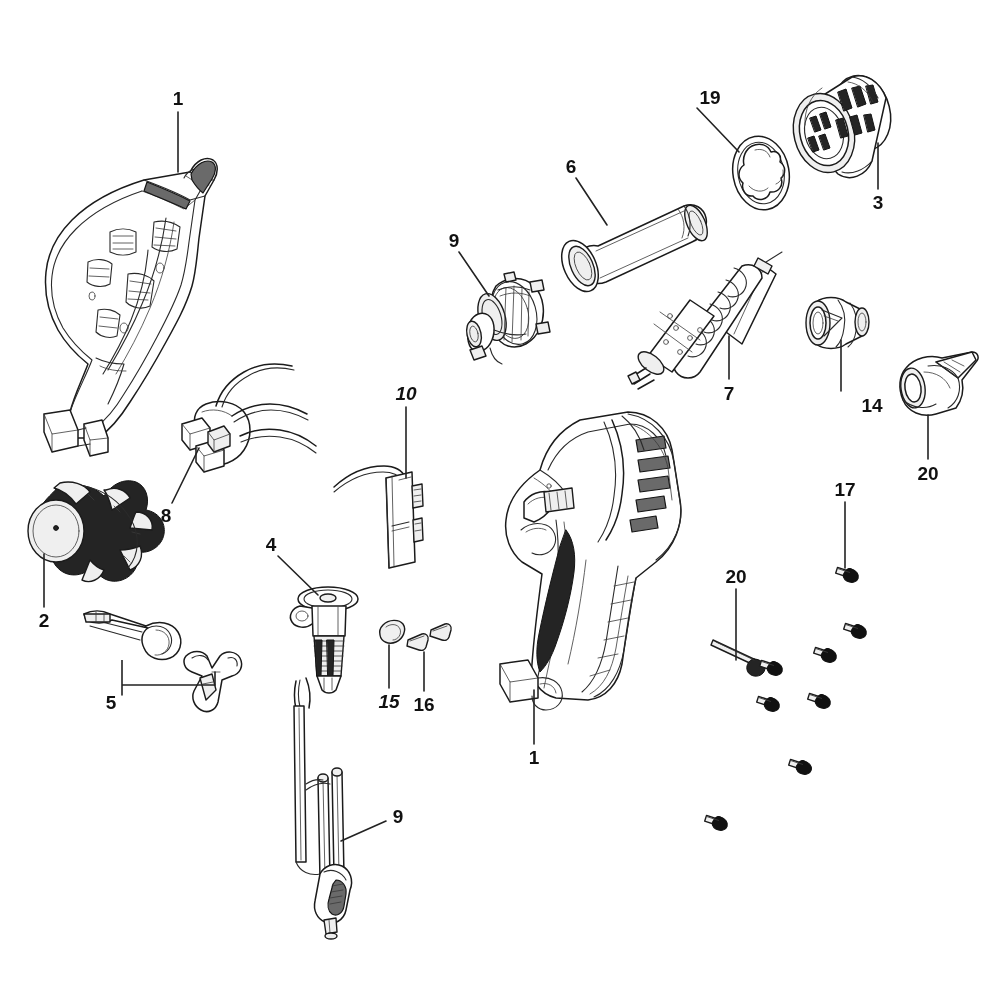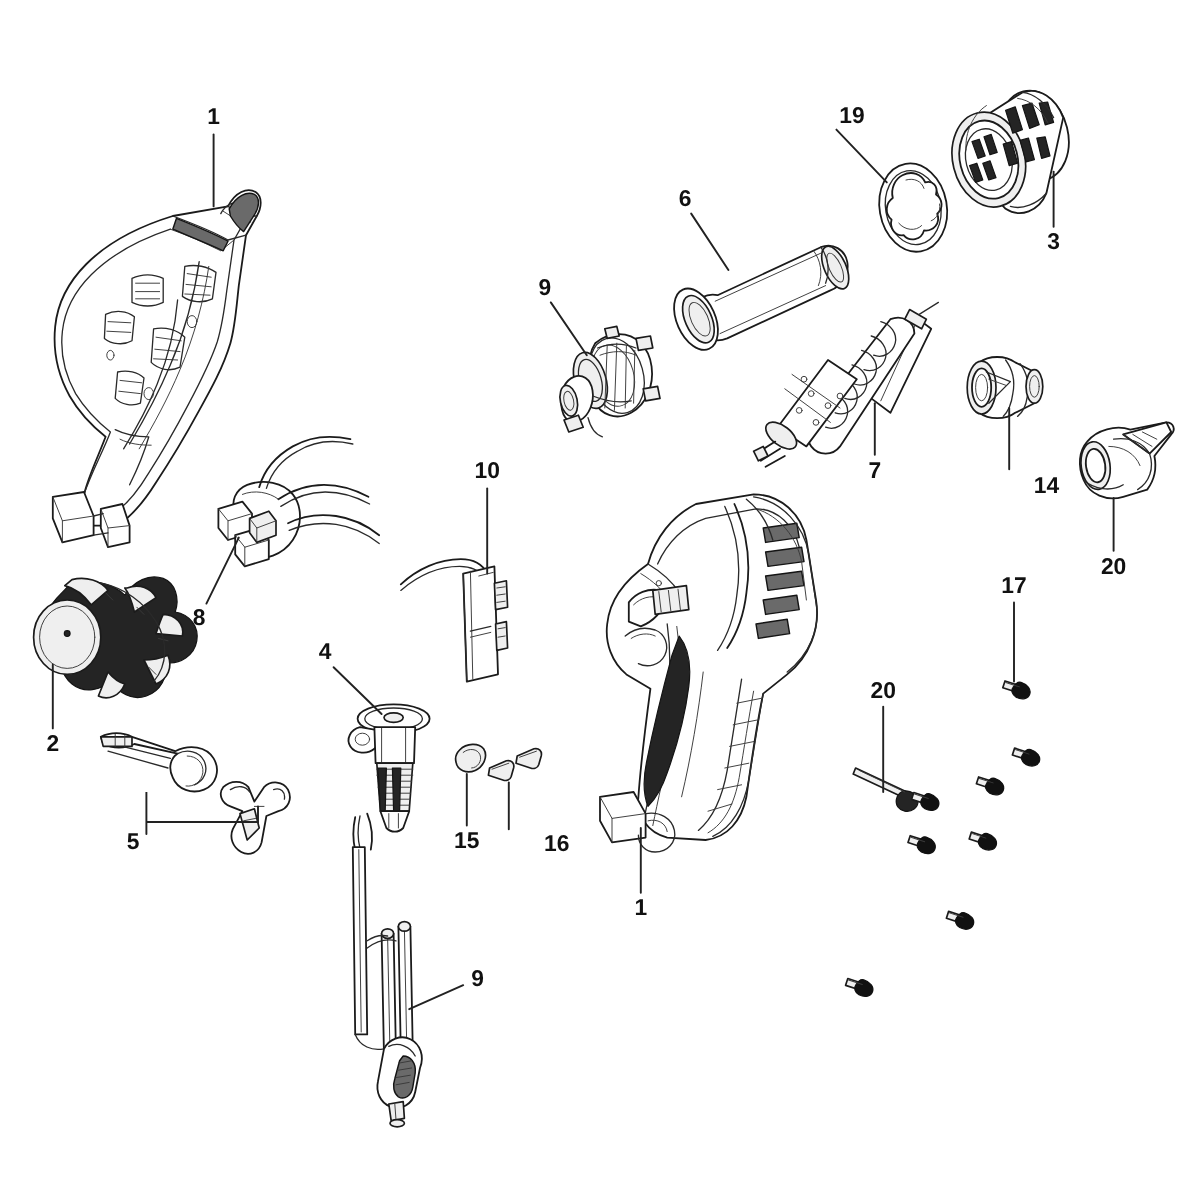--- a/index.html
+++ b/index.html
@@ -602,26 +602,26 @@
 
   <div id="callout-layer">
       <div class="callout-label" style="left: 178px; top: 98px;">1</div>
       <div class="callout-label" style="left: 710px; top: 97px;">19</div>
       <div class="callout-label" style="left: 878px; top: 202px;">3</div>
       <div class="callout-label" style="left: 571px; top: 166px;">6</div>
       <div class="callout-label" style="left: 454px; top: 240px;">9</div>
       <div class="callout-label" style="left: 729px; top: 393px;">7</div>
       <div class="callout-label" style="left: 841px; top: 405px; margin-left: 31px;">14</div>
       <div class="callout-label" style="left: 928px; top: 473px;">20</div>
-      <div class="callout-label" style="left: 406px; top: 393px;">10</div>
+      <div class="callout-label" style="left: 406px; top: 393px; font-style: italic;">10</div>
       <div class="callout-label" style="left: 166px; top: 515px;">8</div>
       <div class="callout-label" style="left: 44px; top: 620px;">2</div>
       <div class="callout-label" style="left: 271px; top: 544px;">4</div>
       <div class="callout-label" style="left: 111px; top: 702px;">5</div>
-      <div class="callout-label" style="left: 389px; top: 701px;">15</div>
-      <div class="callout-label" style="left: 424px; top: 704px; margin-left: 40px;">16</div>
+      <div class="callout-label" style="left: 389px; top: 701px; font-style: italic;">15</div>
+      <div class="callout-label" style="left: 424px; top: 704px;">16</div>
       <div class="callout-label" style="left: 398px; top: 816px;">9</div>
       <div class="callout-label" style="left: 534px; top: 757px;">1</div>
       <div class="callout-label" style="left: 845px; top: 489px;">17</div>
       <div class="callout-label" style="left: 736px; top: 576px;">20</div>
     </div>
 
 </div>
 
 </body></html>

